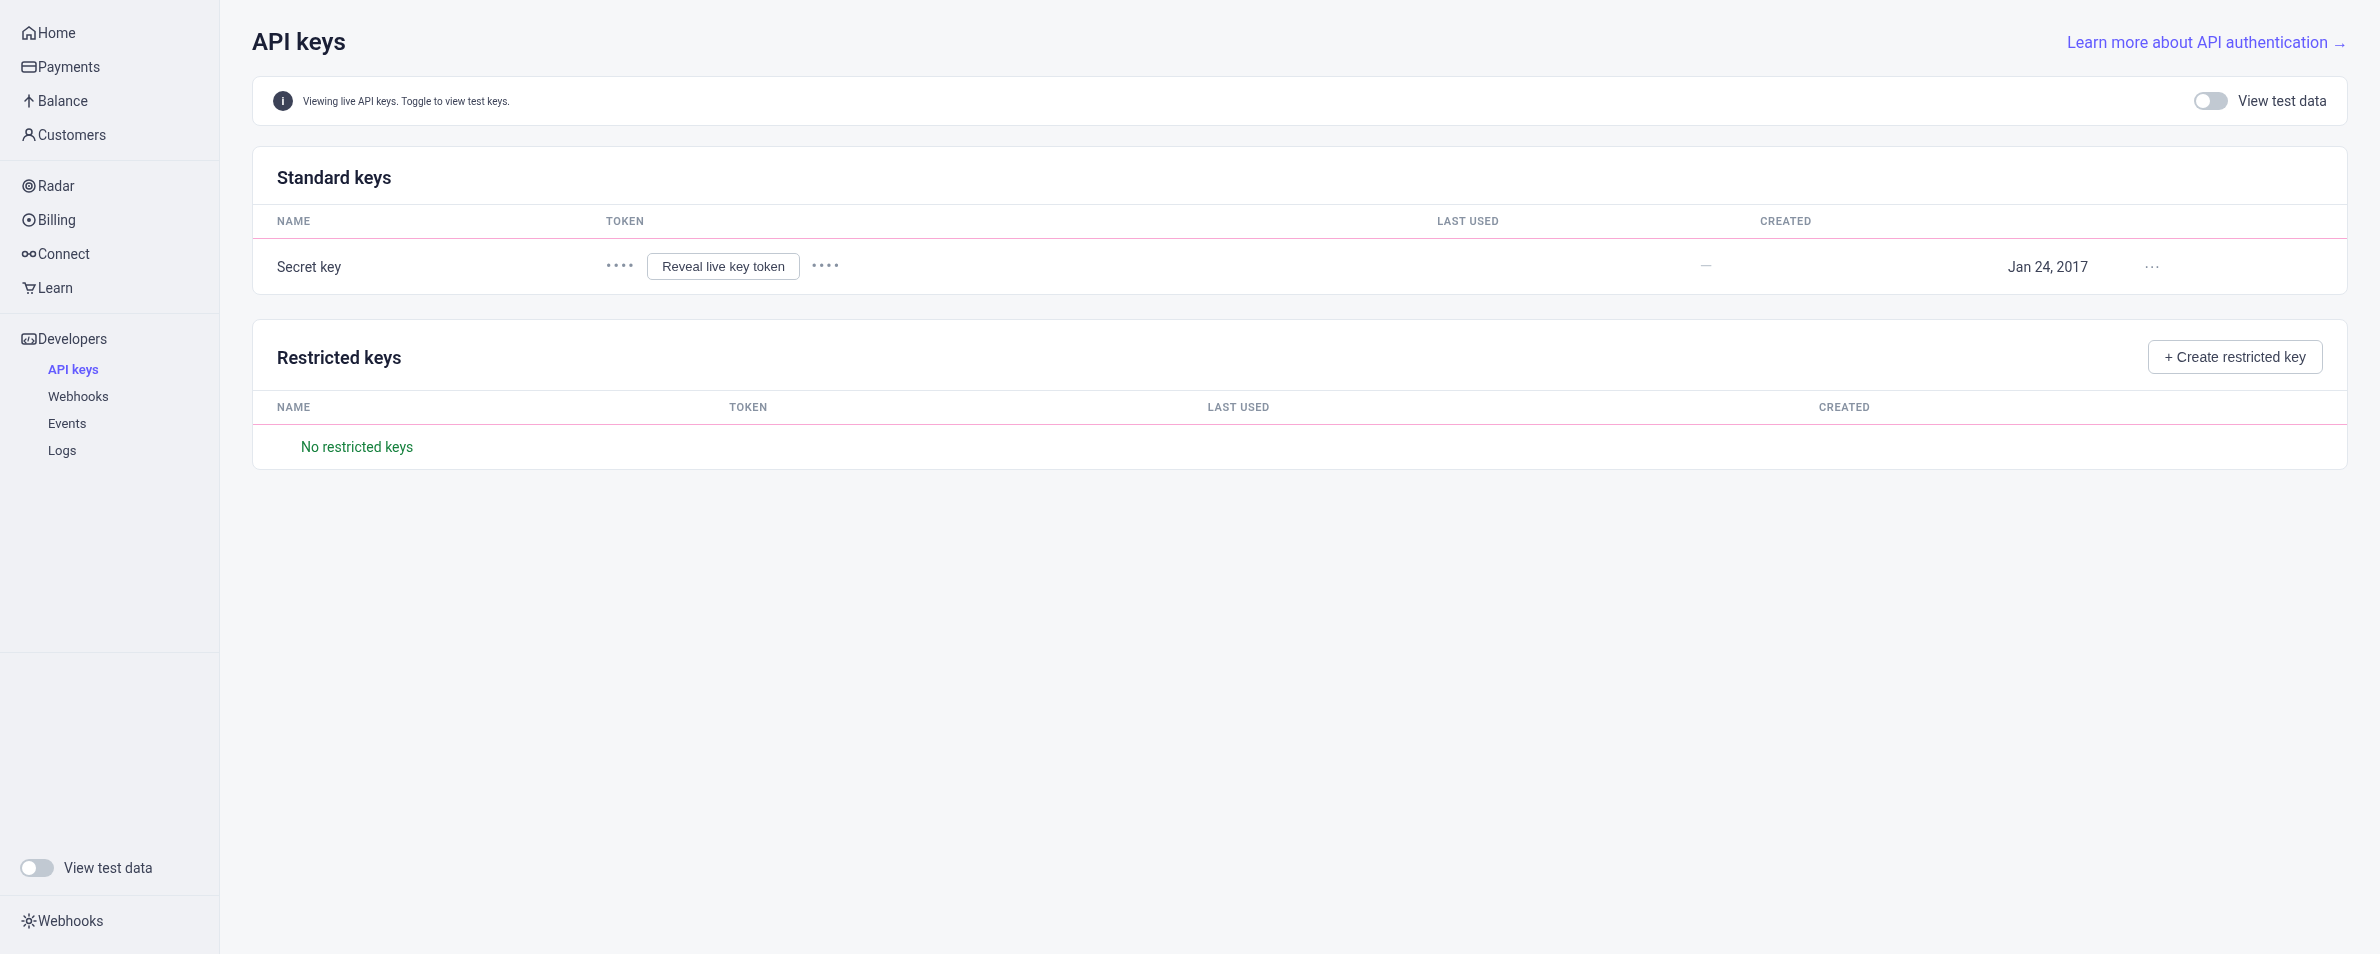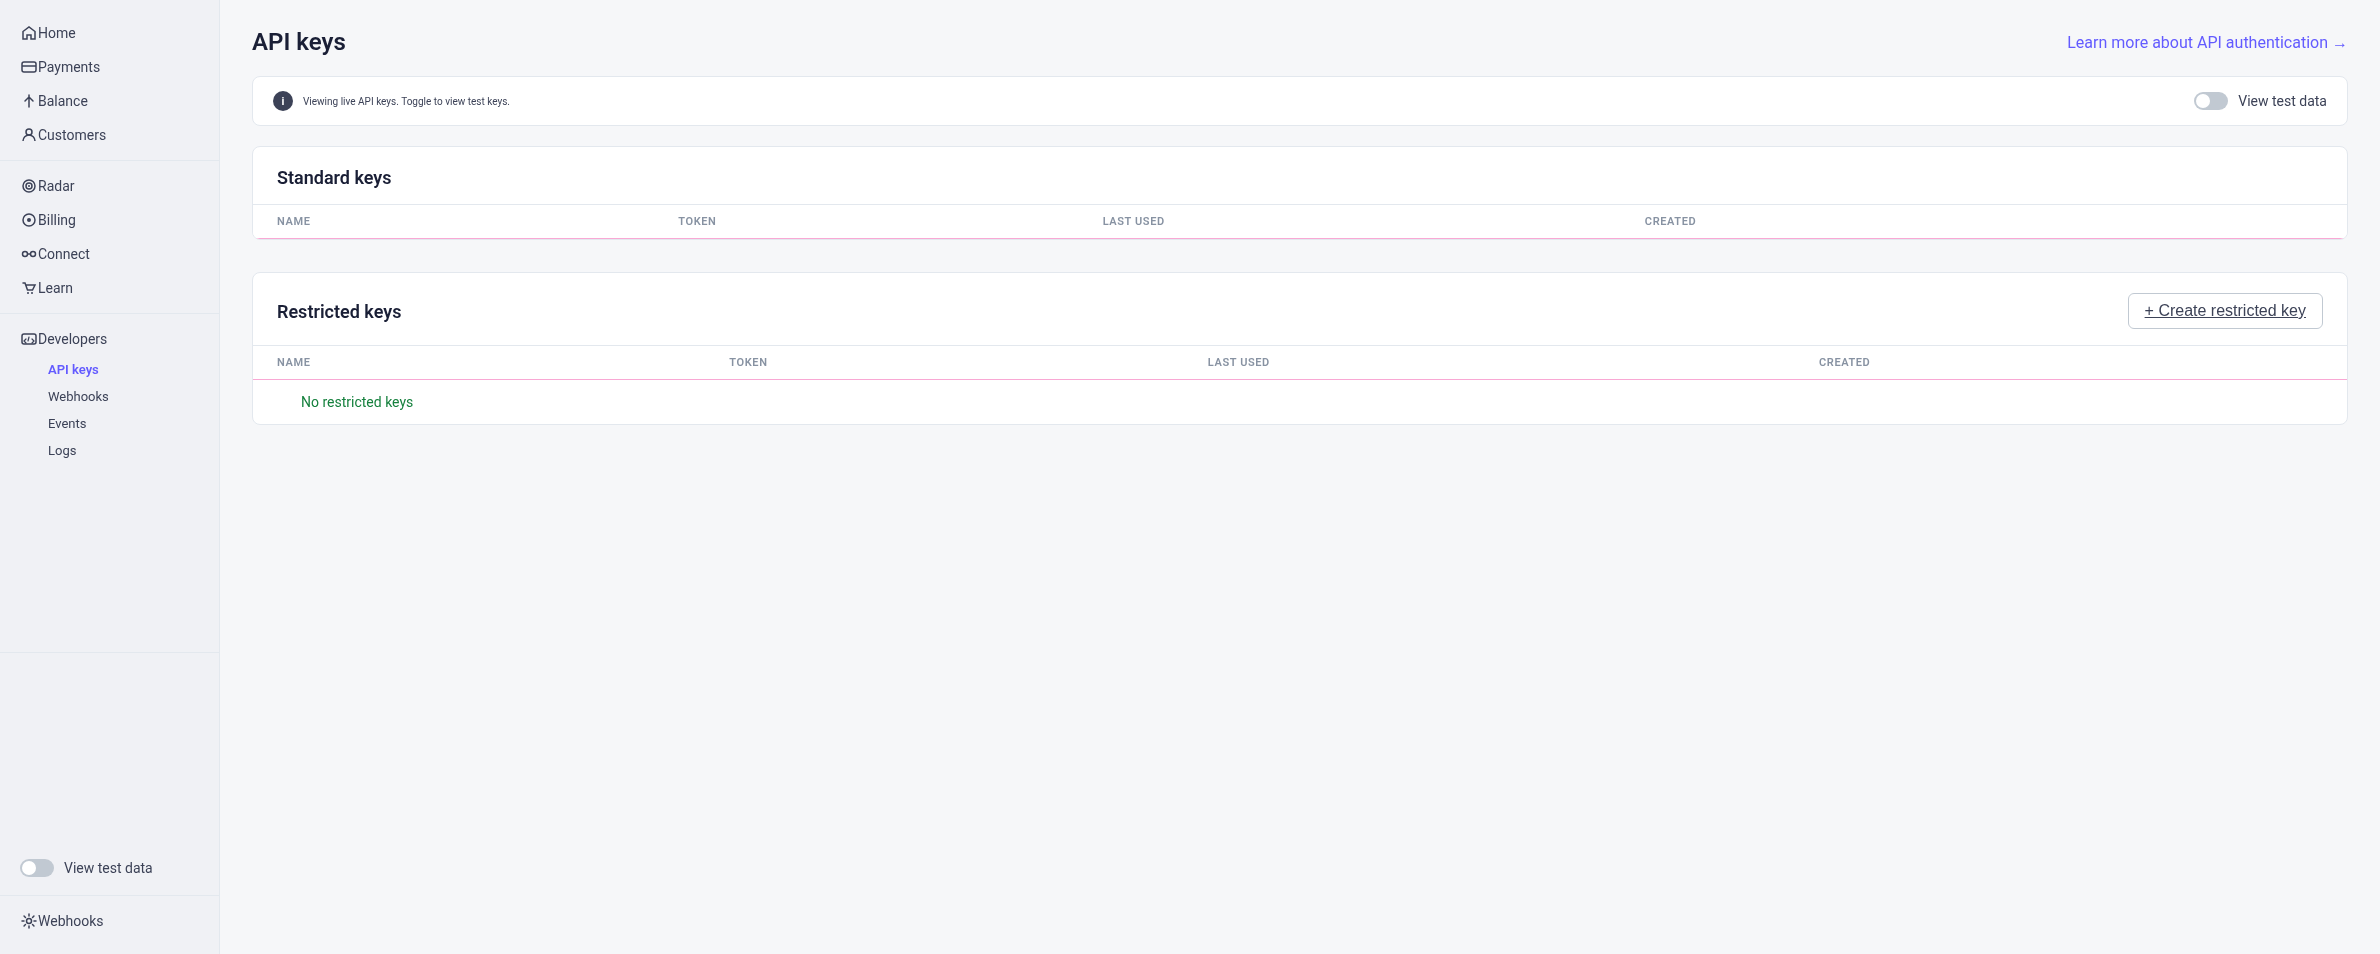--- a/index.html
+++ b/index.html
@@ -146,21 +146,21 @@
       align-items: center;
       gap: 10px;
     }
     .toggle-label { font-size: 14px; color: #3c4257; }
 
     
     .card {
       background: white;
       border: 1px solid #e3e8ee;
       border-radius: 8px;
-      margin-bottom: 32px;
+      margin-bottom: 24px;
       overflow: hidden;
     }
     .card-header {
       padding: 20px 24px 16px;
       display: flex;
       align-items: center;
       justify-content: space-between;
     }
     .card-title {
       font-size: 18px;
@@ -240,24 +240,23 @@
     
     .create-btn {
       display: inline-flex;
       align-items: center;
       gap: 6px;
       padding: 8px 16px;
       border: 1px solid #c1c9d2;
       border-radius: 6px;
       background: white;
       cursor: pointer;
-      font-size: 16px;
+      font-size: 14px;
       color: #3c4257;
       font-weight: 500;
-      text-decoration: underline;
     }
 
     .no-keys-text {
       color: #15803d;
       font-size: 14px;
       padding: 20px 24px;
     }
 
     .th-right { text-align: right; }
     .td-right { text-align: right; }
@@ -420,20 +419,35 @@
           <th>NAME</th>
           <th>TOKEN</th>
           <th class="th-right">LAST USED</th>
           <th class="th-right">CREATED</th>
           <th></th>
         </tr>
       </thead>
       <tbody>
 
 
+        <tr class="table-row">
+          <td>Secret key</td>
+          <td>
+            <span class="token-dots">••••</span>
+            <button class="reveal-btn">Reveal live key token</button>
+            <span class="token-dots">••••</span>
+          </td>
+          <td class="td-right">
+            <span class="last-used-dash">—</span>
+          </td>
+          <td class="td-right">Jan 24, 2017</td>
+          <td>
+            <button class="dots-btn">···</button>
+          </td>
+        </tr>
       </tbody>
     </table>
   </div>
 
   <div class="card">
     <div class="card-header">
       <h2 class="card-title">Restricted keys</h2>
       <button class="create-btn">+ Create restricted key</button>
     </div>
     <table class="table">

